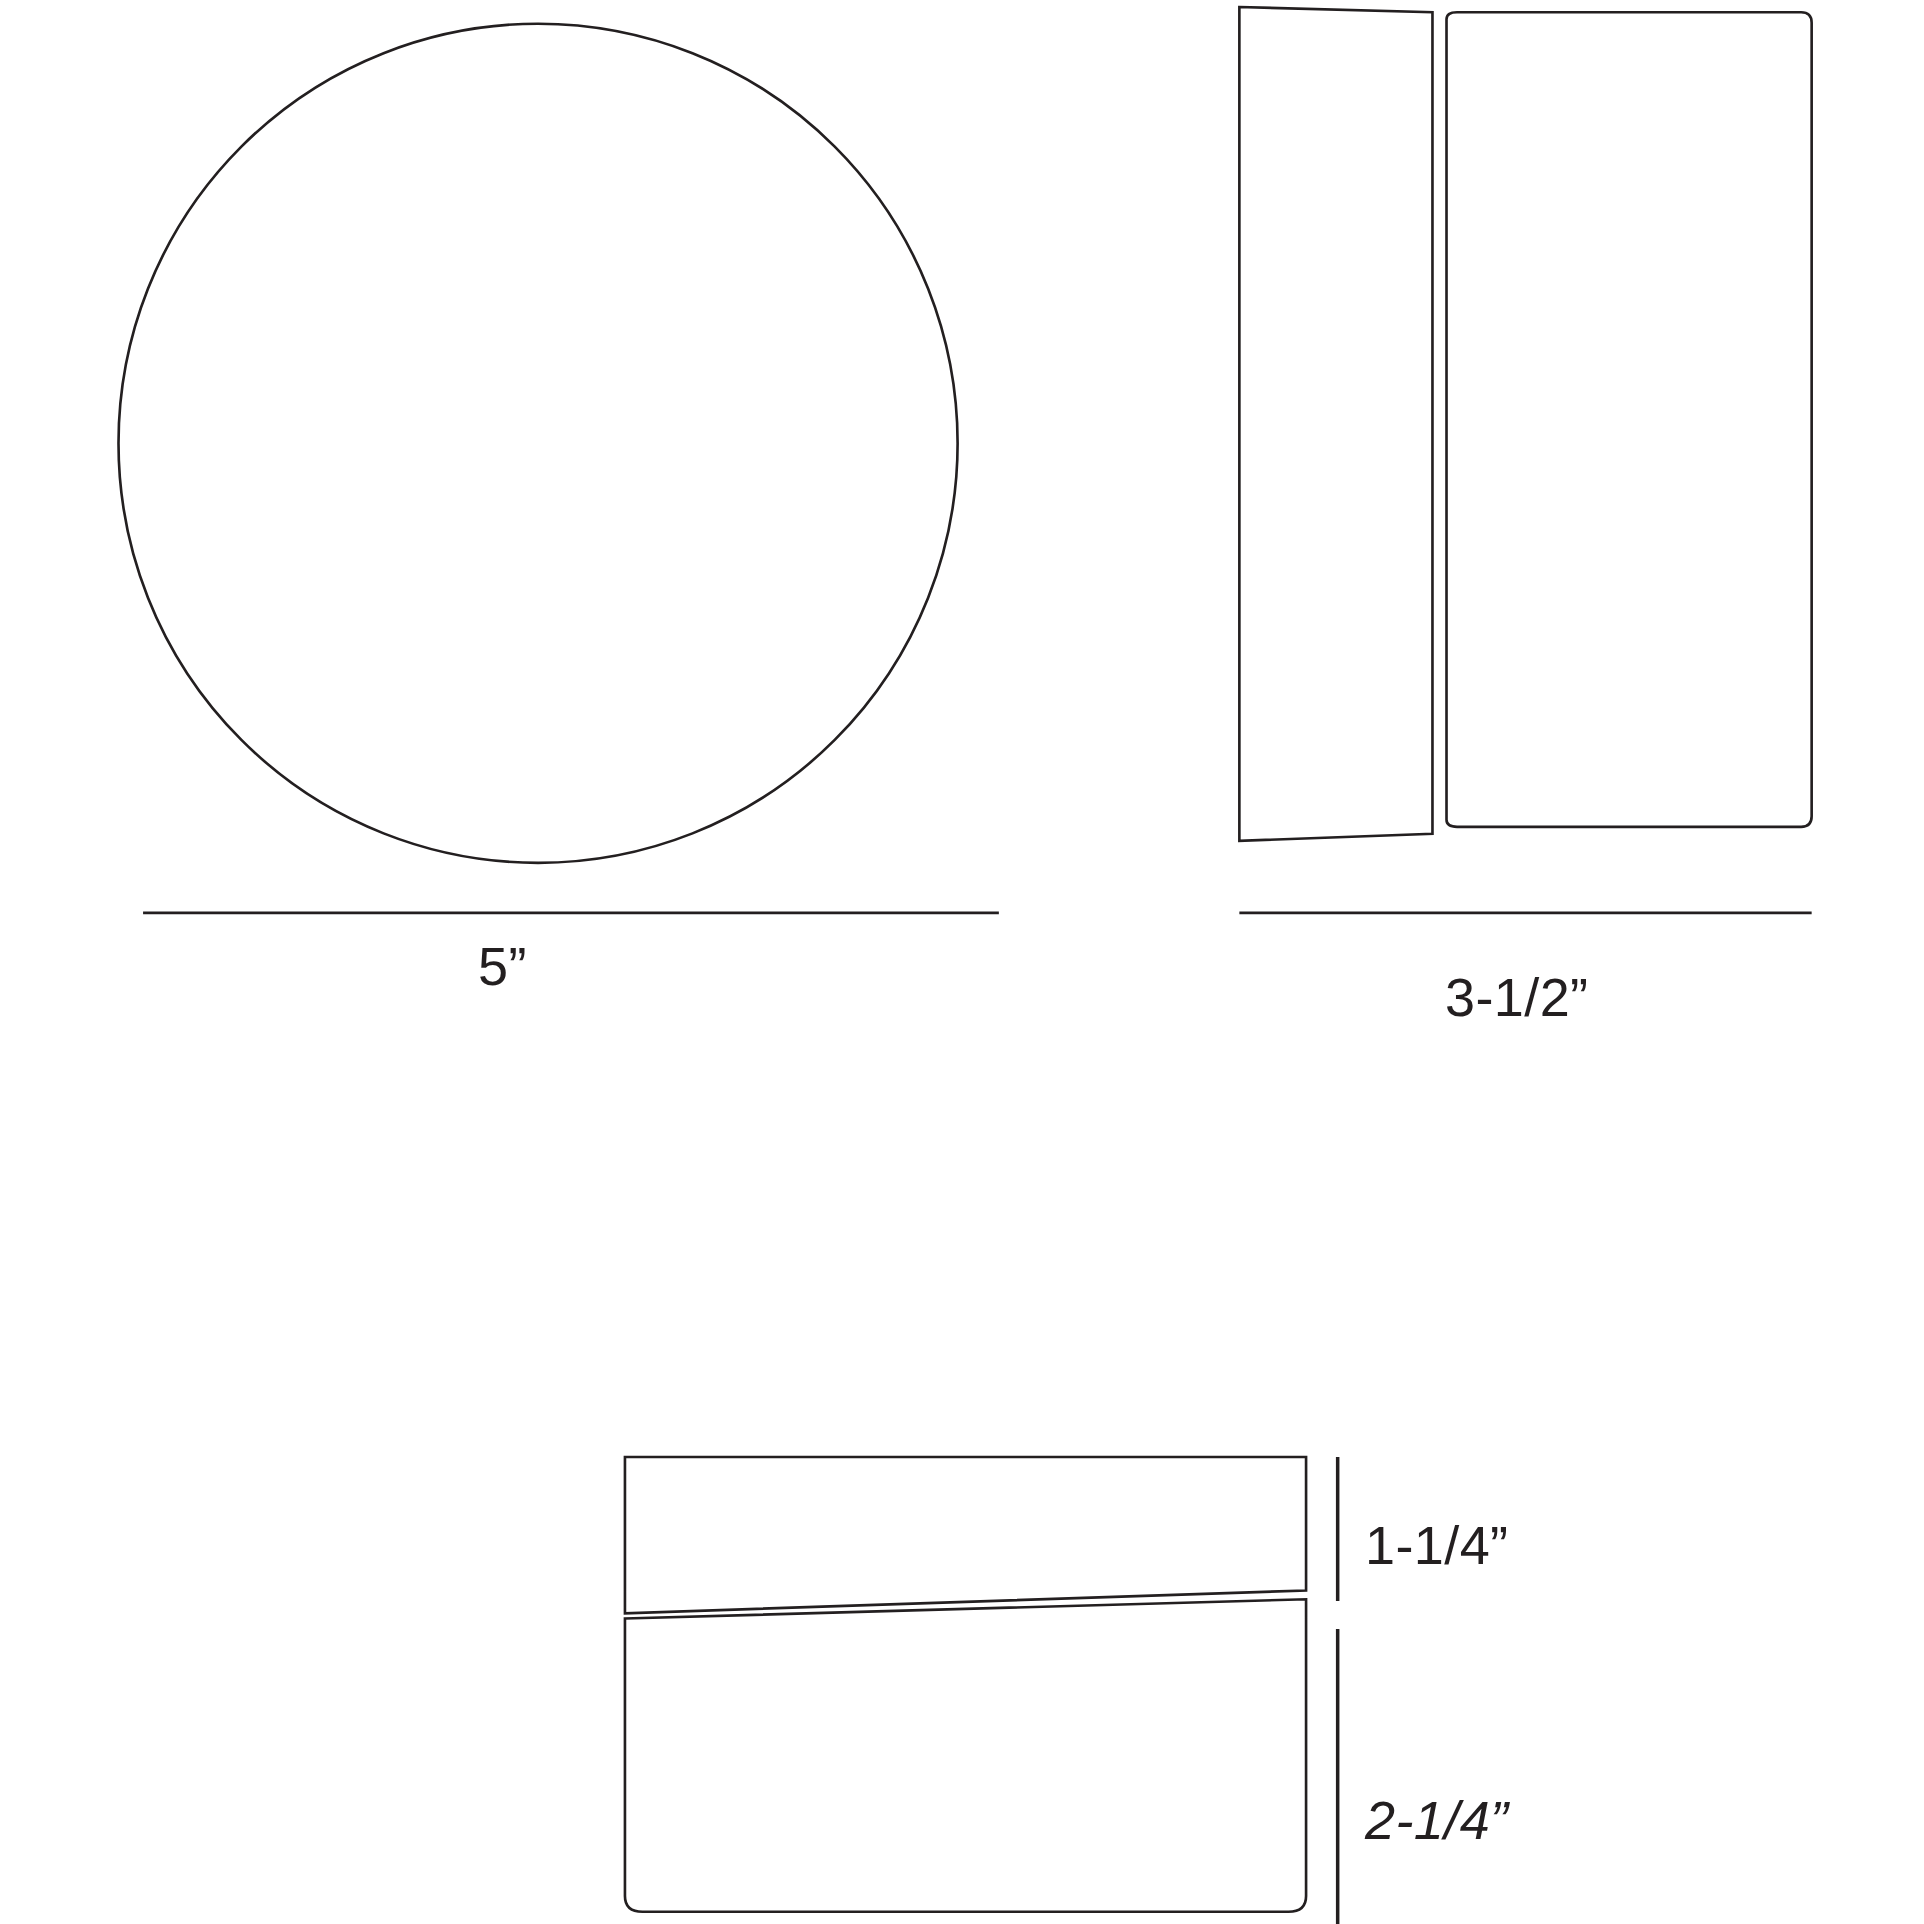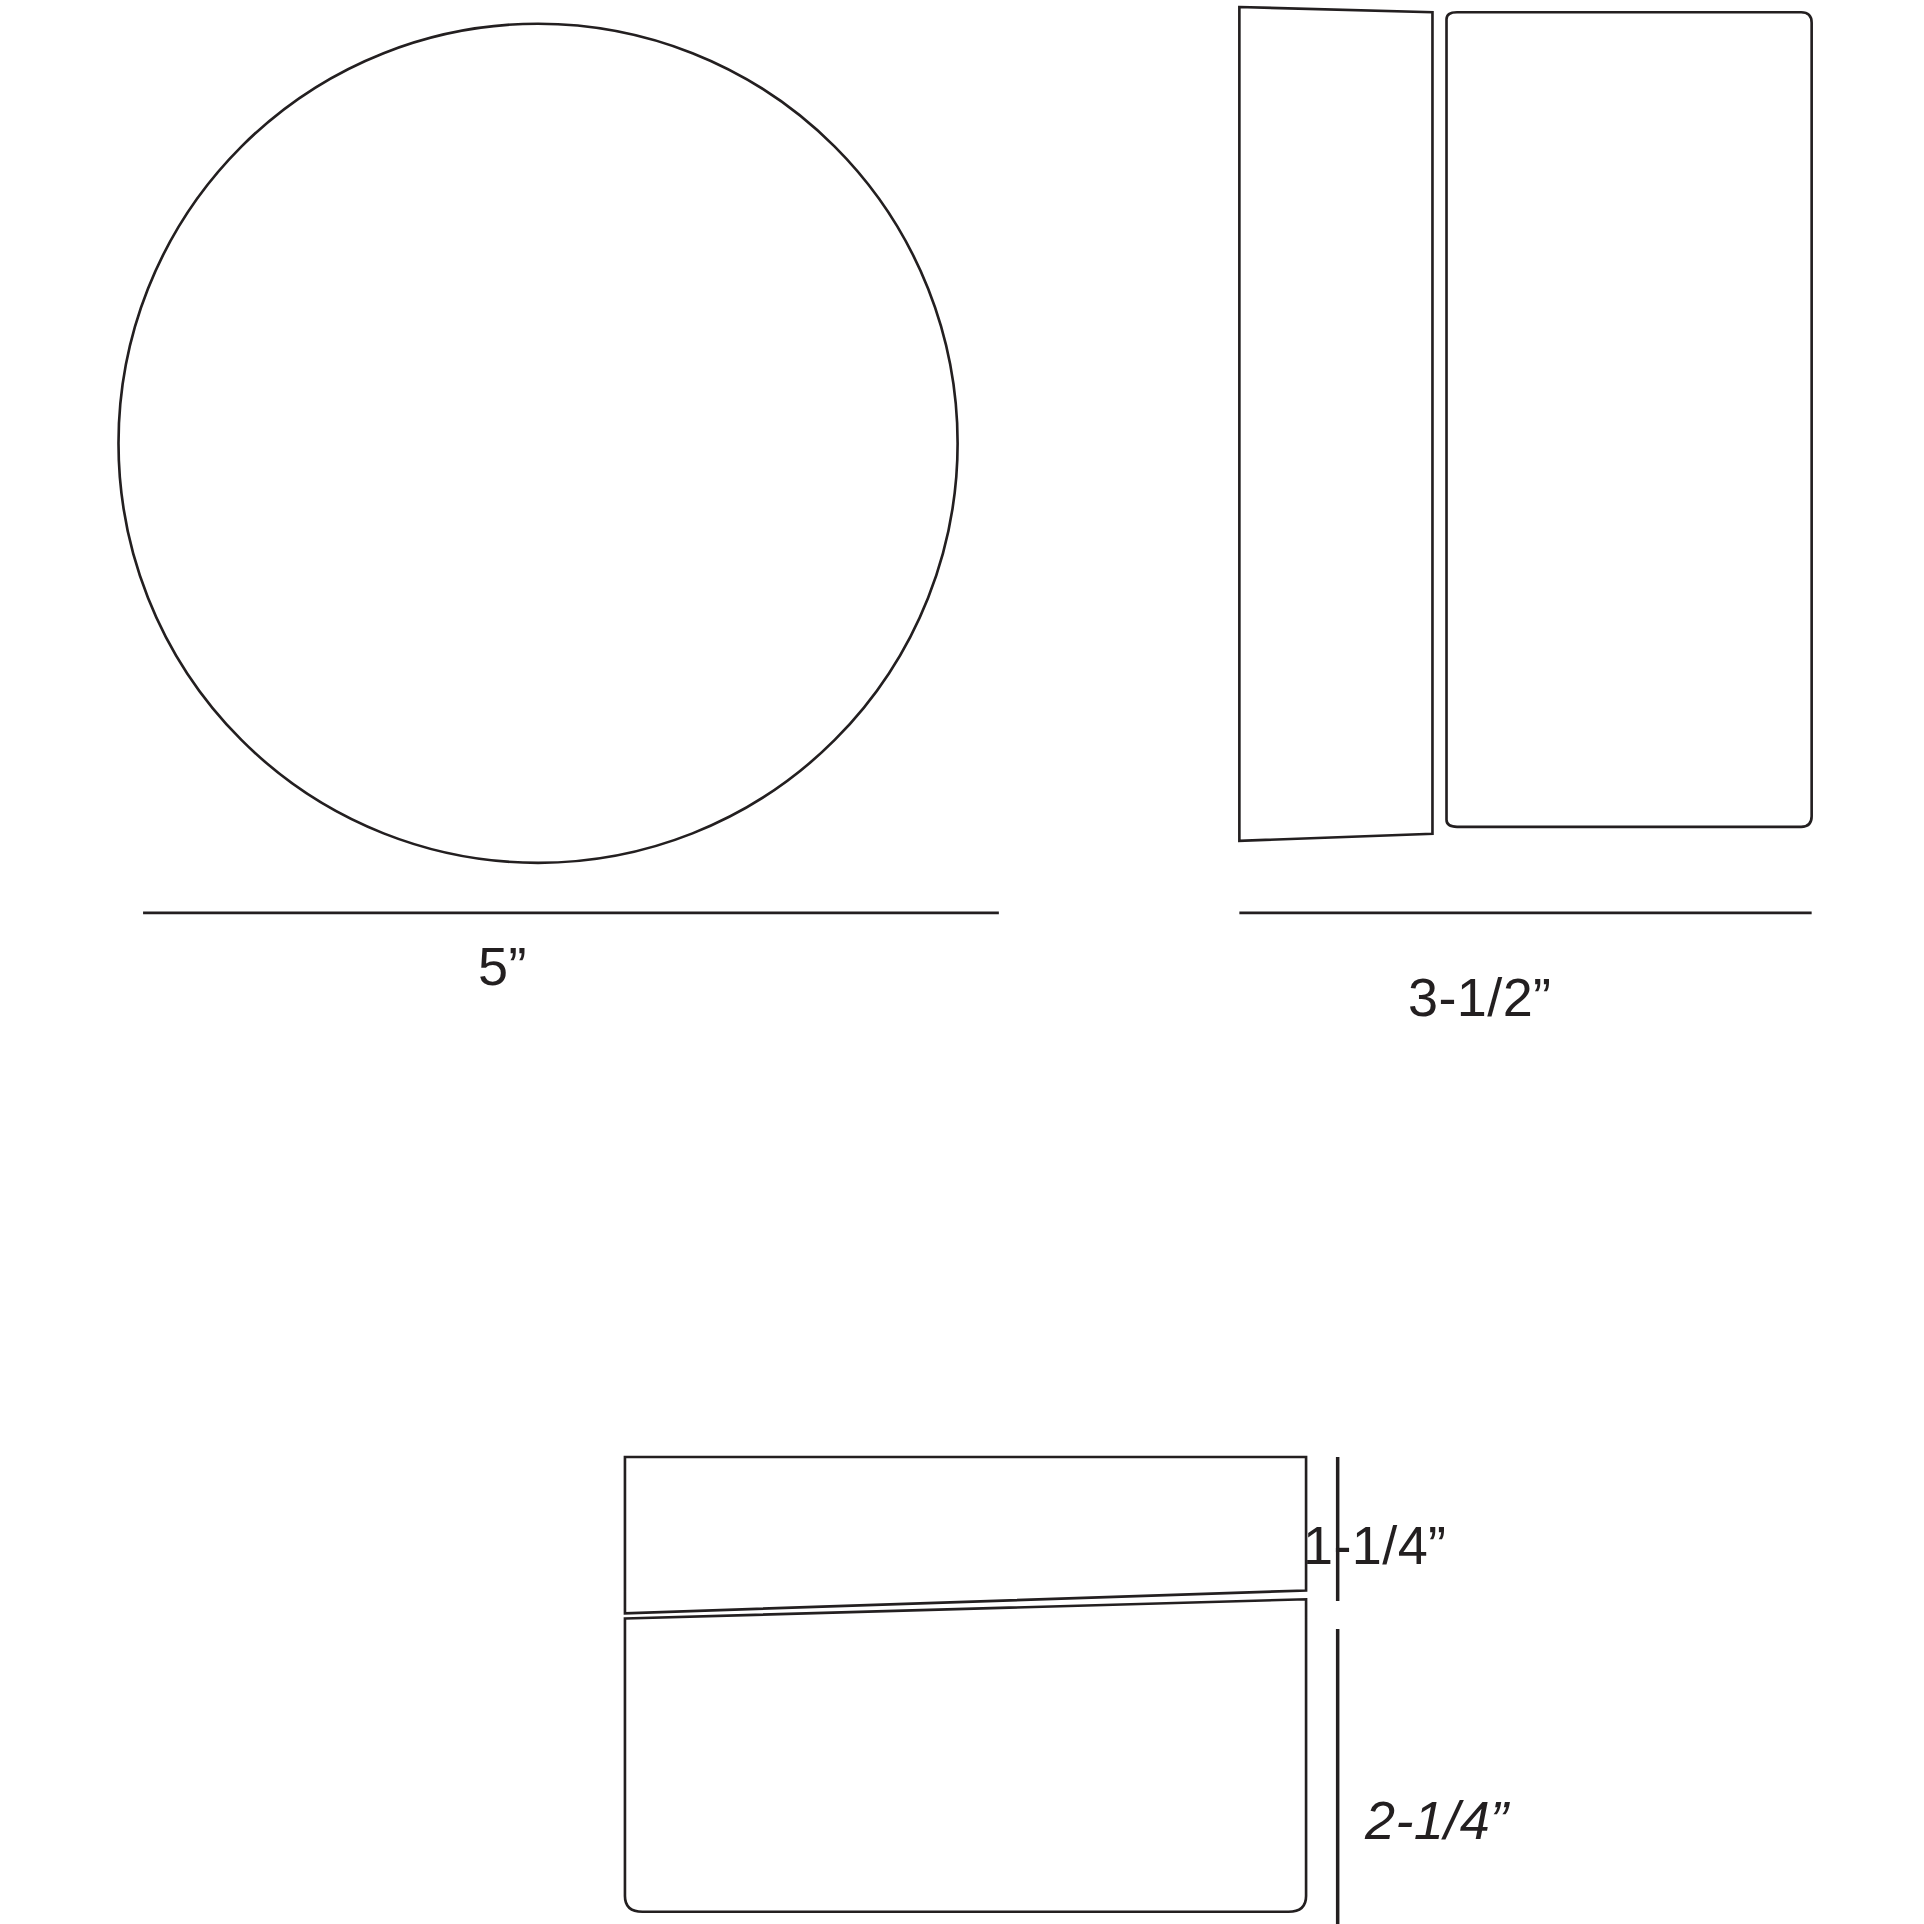--- a/index.html
+++ b/index.html
@@ -37,26 +37,26 @@
     letter-spacing: 0.4px;
     color: #231f20;
     white-space: nowrap;
   }
   .dim-top-view {
     left: 478px;
     top: 935px;
     text-align: center;
   }
   .dim-side-view {
-    left: 1408px;
+    left: 1445px;
     top: 966px;
     text-align: right;
   }
   .dim-upper {
-    left: 1303px;
+    left: 1365px;
     top: 1514px;
     text-align: center;
   }
   .dim-lower {
     left: 1365px;
     top: 1789px;
     font-style: italic;
   }
 </style>
 </head>

